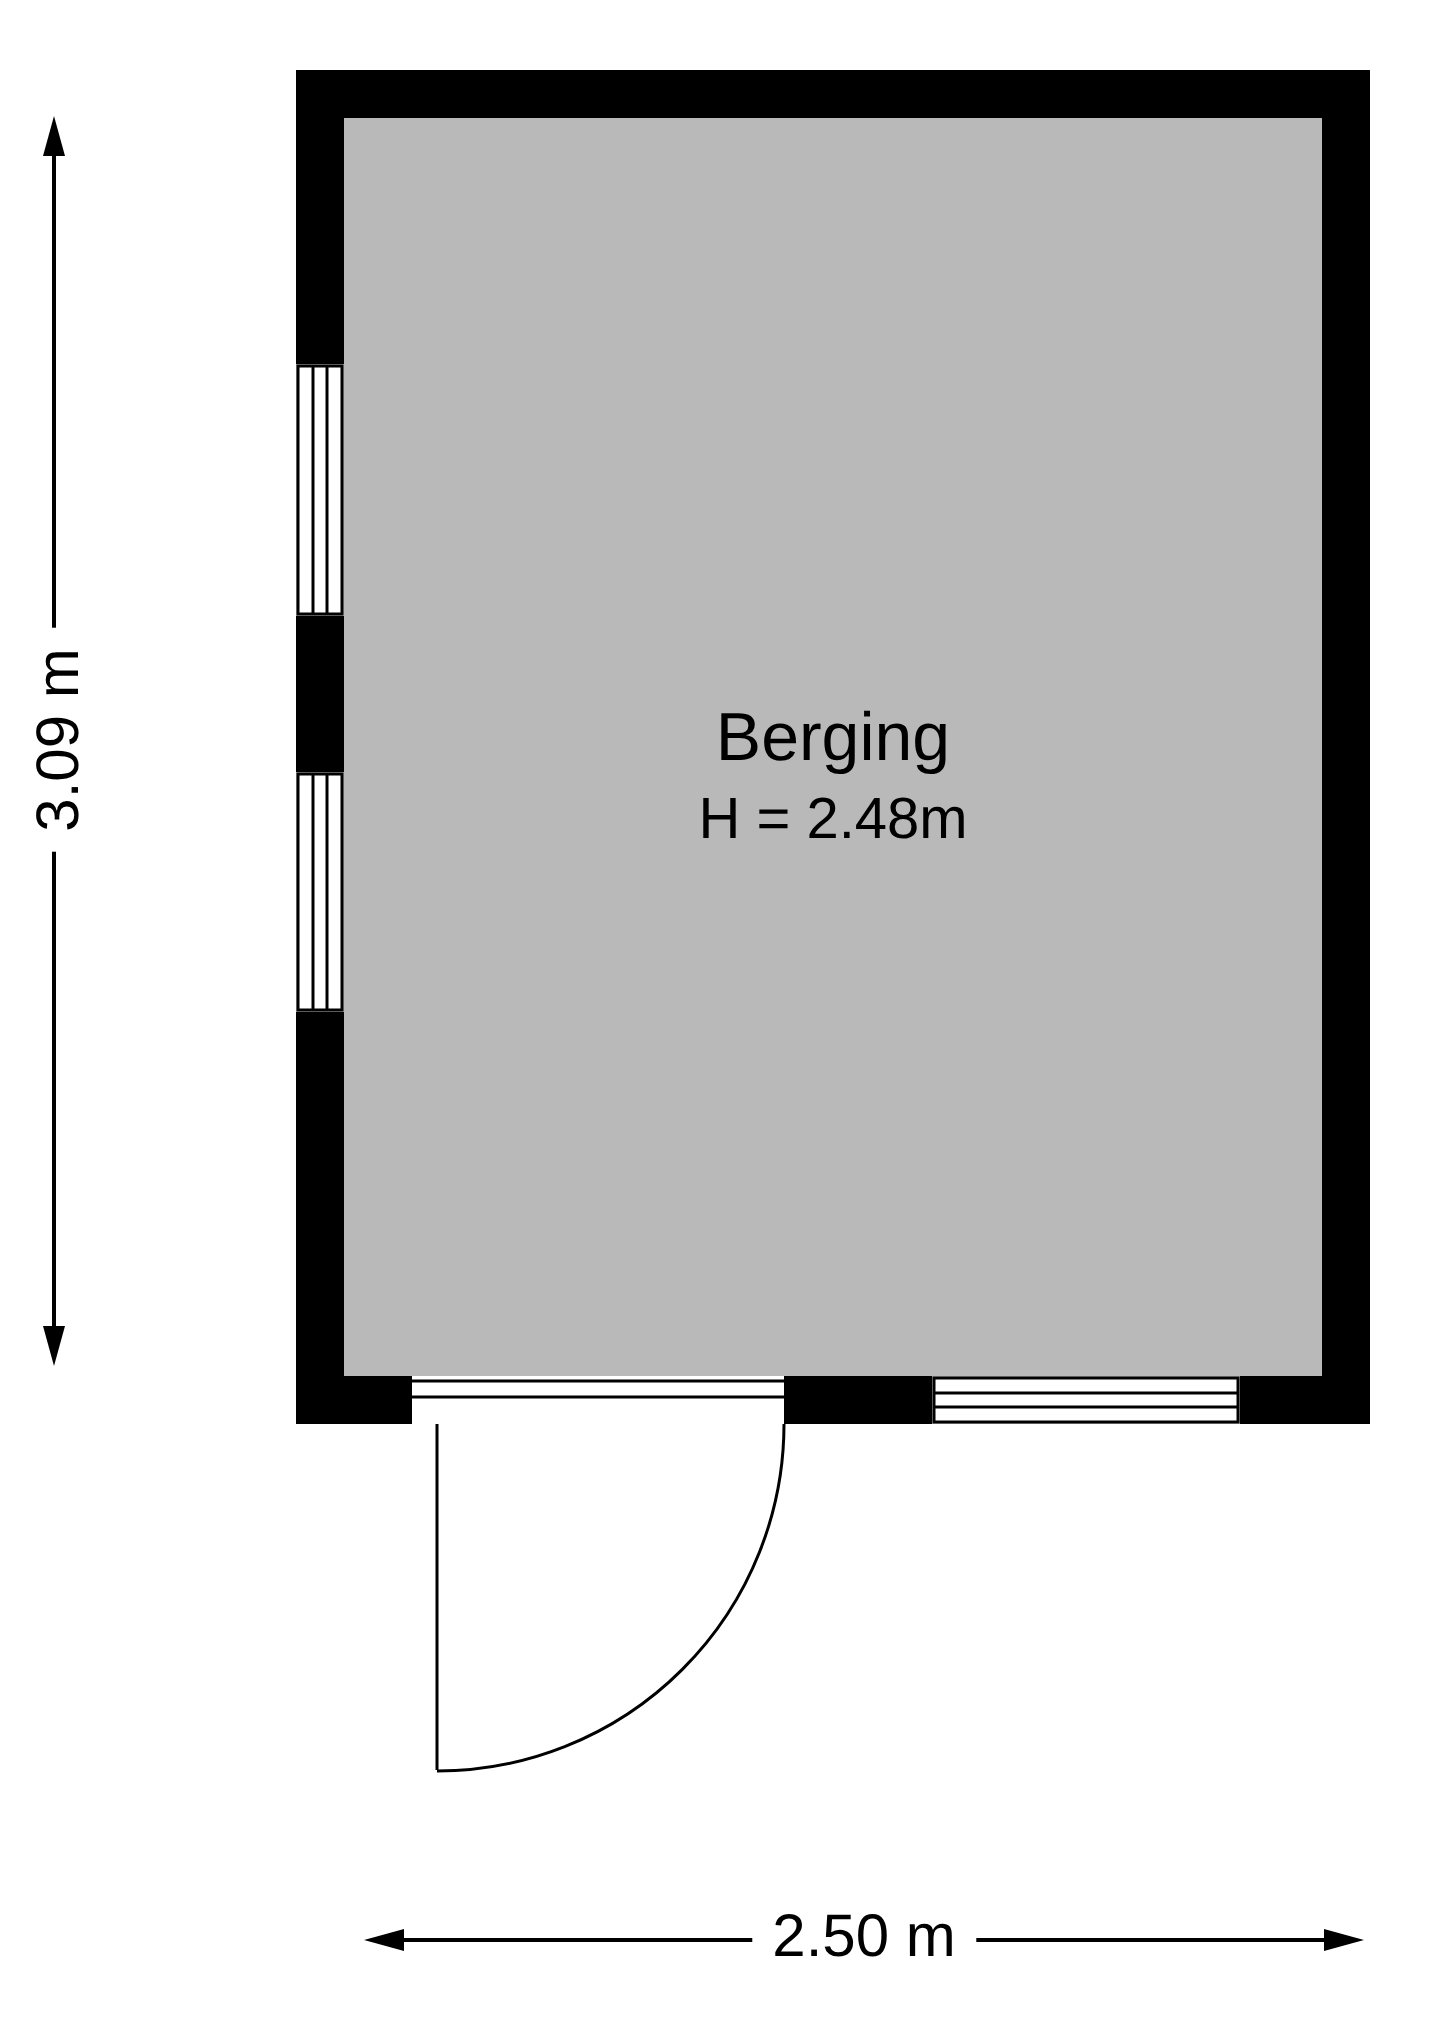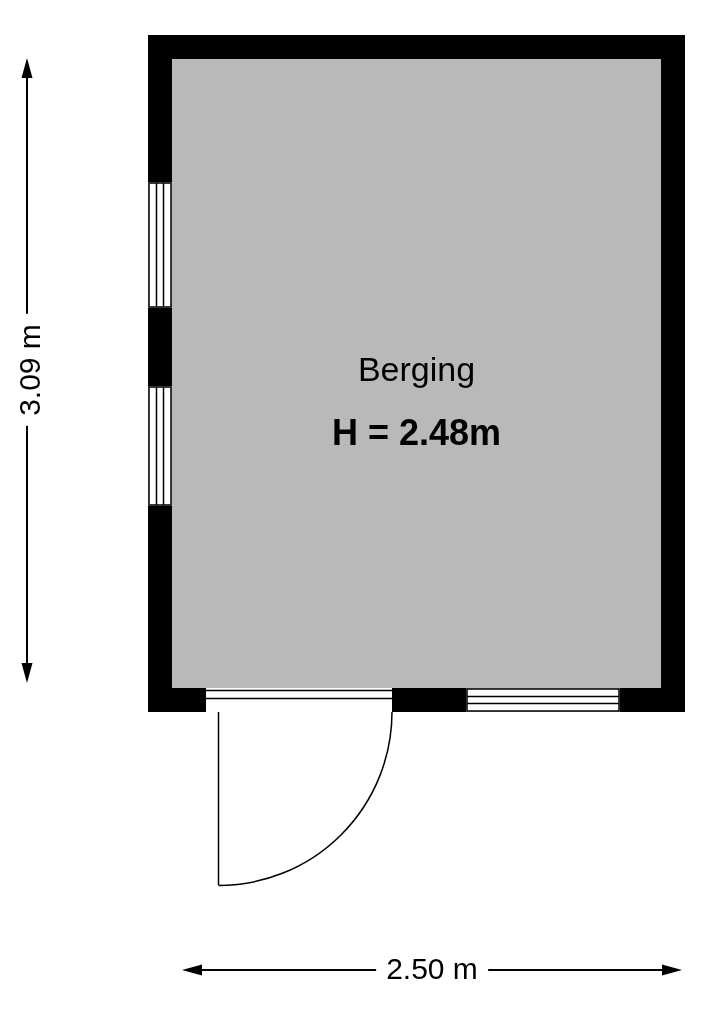--- a/index.html
+++ b/index.html
@@ -18,21 +18,21 @@
   svg .frame  { fill: #ffffff; stroke: var(--wall, #000000); stroke-width: 1.5; }
   svg .thin   { stroke: var(--wall, #000000); stroke-width: 1.5; fill: none; }
   svg .dimline   { stroke: var(--line, #000000); stroke-width: 2; }
   svg .arrowhead { fill: var(--line, #000000); }
 
   .room-label {
     position: absolute; left: 172px; top: 350px; width: 489px;
     text-align: center; line-height: 1.15;
   }
   .room-name  { font-size: 34px; font-weight: 500; }
-  .room-height{ font-size: 36px; font-weight: 700; margin-top: 23px; }
+  .room-height{ font-size: 29px; font-weight: 400; margin-top: 5px; }
 
   .dim-label {
     position: absolute; font-size: 30px; white-space: nowrap;
     background: var(--background, #ffffff); padding: 2px 10px;
   }
   .dim-vertical   { left: 30px;  top: 370px; transform: translate(-50%, -50%) rotate(-90deg); }
   .dim-horizontal { left: 432px; top: 969px; transform: translate(-50%, -50%); text-align: center; }
 </style>
 </head>
 <body>

